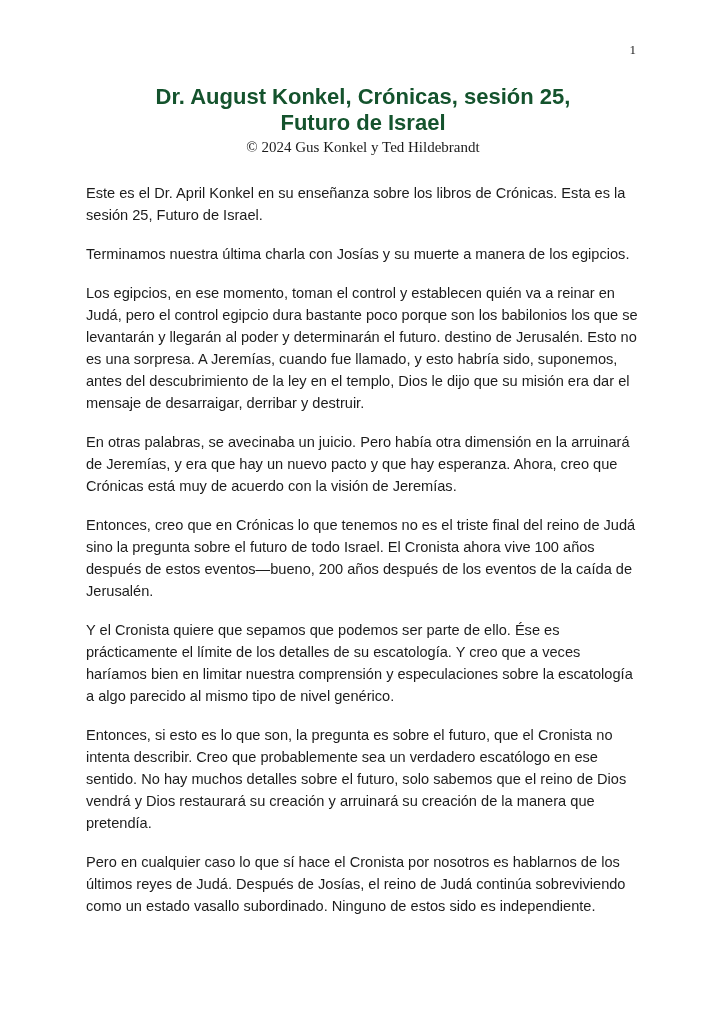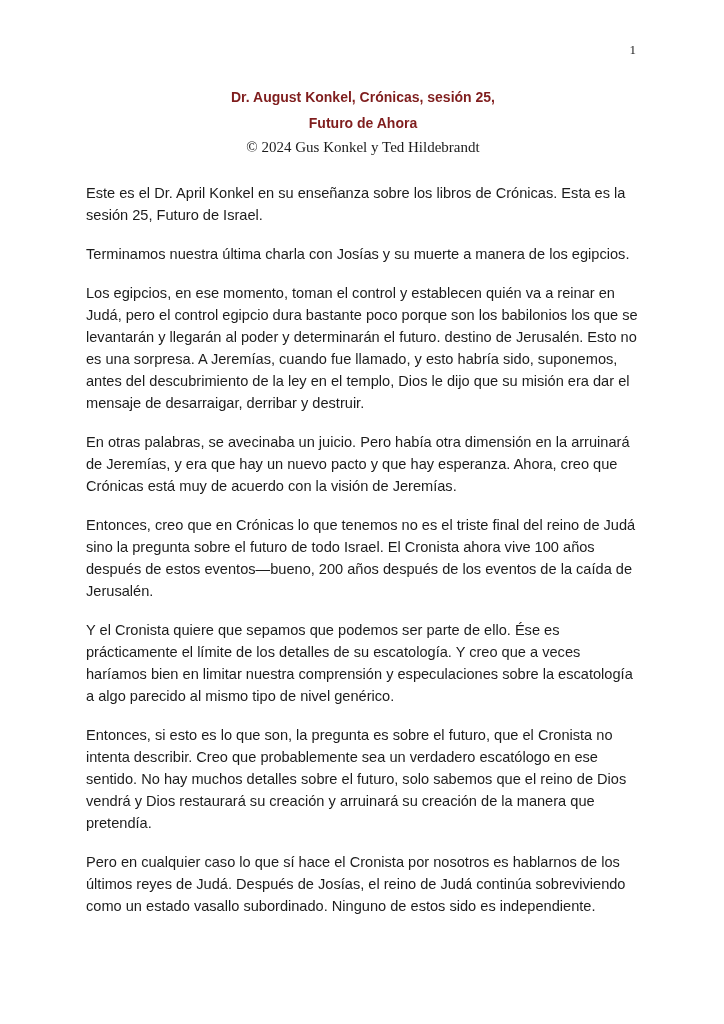--- a/index.html
+++ b/index.html
@@ -29,23 +29,23 @@
     font-family: "Liberation Serif", serif;
     font-size: 13px;
     color: #1c1c1c;
   }
   .title-block {
     margin-top: 44px;
     text-align: center;
   }
   .title-line {
     font-weight: bold;
-    font-size: 14px;
+    font-size: 22px;
     line-height: 26px;
-    color: #7f1d1d;
+    color: #14532d;
     text-align: center;
   }
   .copyright {
     text-align: center;
     font-family: "Liberation Serif", serif;
     font-size: 15px;
     margin-top: 3px;
     color: #1c1c1c;
   }
   .body-text {
@@ -60,21 +60,21 @@
 </style>
 </head>
 <body>
 
 <div class="page">
 
   <div class="page-number">1</div>
 
   <div class="title-block">
     <div class="title-line">Dr. August Konkel, Crónicas, sesión 25,</div>
-    <div class="title-line">Futuro de Ahora</div>
+    <div class="title-line">Futuro de Israel</div>
     <div class="copyright">© 2024 Gus Konkel y Ted Hildebrandt</div>
   </div>
 
   <div class="body-text">
     <p>Este es el Dr. April Konkel en su enseñanza sobre los libros de Crónicas. Esta es la sesión 25, Futuro de Israel.</p>
     <p>Terminamos nuestra última charla con Josías y su muerte a manera de los egipcios.</p>
     <p>Los egipcios, en ese momento, toman el control y establecen quién va a reinar en Judá, pero el control egipcio dura bastante poco porque son los babilonios los que se levantarán y llegarán al poder y determinarán el futuro. destino de Jerusalén. Esto no es una sorpresa. A Jeremías, cuando fue llamado, y esto habría sido, suponemos, antes del descubrimiento de la ley en el templo, Dios le dijo que su misión era dar el mensaje de desarraigar, derribar y destruir.</p>
     <p>En otras palabras, se avecinaba un juicio. Pero había otra dimensión en la arruinará de Jeremías, y era que hay un nuevo pacto y que hay esperanza. Ahora, creo que Crónicas está muy de acuerdo con la visión de Jeremías.</p>
     <p>Entonces, creo que en Crónicas lo que tenemos no es el triste final del reino de Judá sino la pregunta sobre el futuro de todo Israel. El Cronista ahora vive 100 años después de estos eventos—bueno, 200 años después de los eventos de la caída de Jerusalén.</p>
     <p>Y el Cronista quiere que sepamos que podemos ser parte de ello. Ése es prácticamente el límite de los detalles de su escatología. Y creo que a veces haríamos bien en limitar nuestra comprensión y especulaciones sobre la escatología a algo parecido al mismo tipo de nivel genérico.</p>

